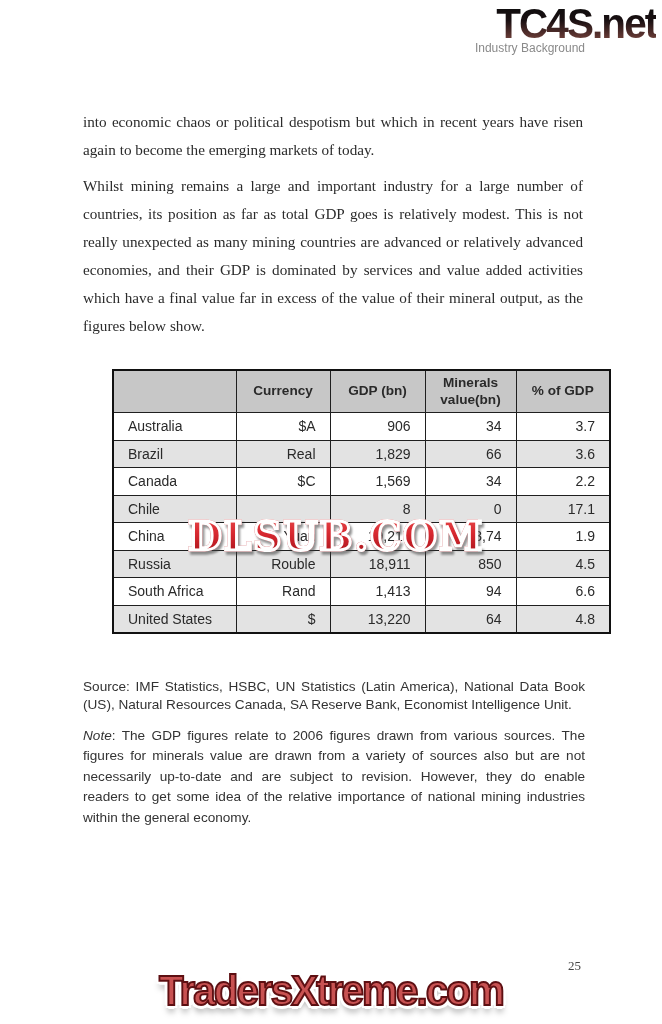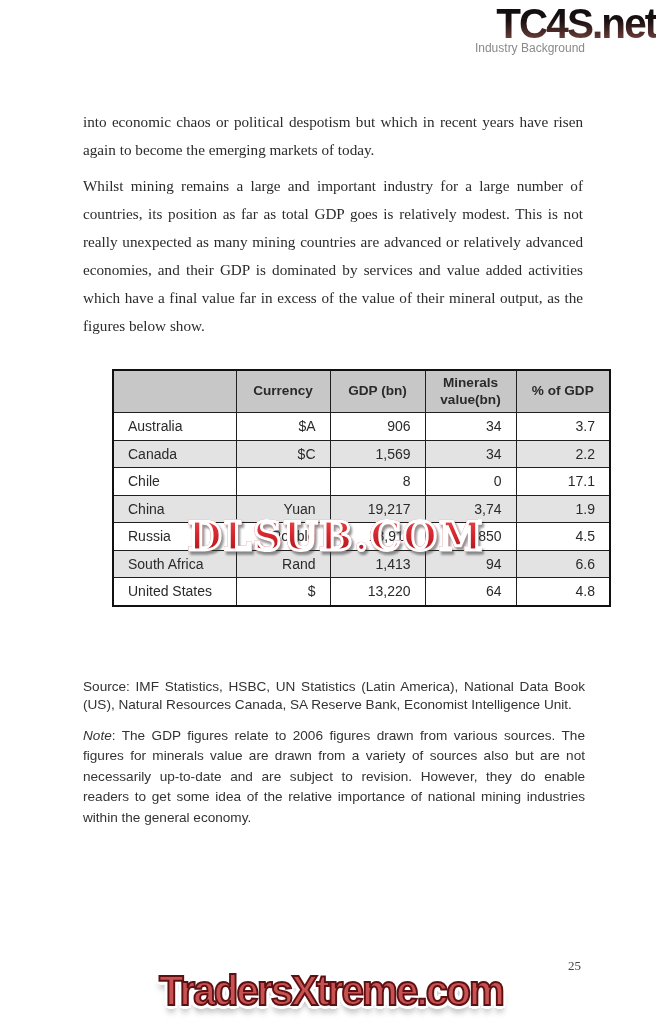--- a/index.html
+++ b/index.html
@@ -135,20 +135,27 @@
     </thead>
     <tbody>
       <tr>
         <td class="c-country">Australia</td>
         <td class="c-num">$A</td>
         <td class="c-num">906</td>
         <td class="c-num">34</td>
         <td class="c-num">3.7</td>
       </tr>
       <tr>
+        <td class="c-country">Brazil</td>
+        <td class="c-num">Real</td>
+        <td class="c-num">1,829</td>
+        <td class="c-num">66</td>
+        <td class="c-num">3.6</td>
+      </tr>
+      <tr>
         <td class="c-country">Canada</td>
         <td class="c-num">$C</td>
         <td class="c-num">1,569</td>
         <td class="c-num">34</td>
         <td class="c-num">2.2</td>
       </tr>
       <tr>
         <td class="c-country">Chile</td>
         <td class="c-num"></td>
         <td class="c-num">8</td>

